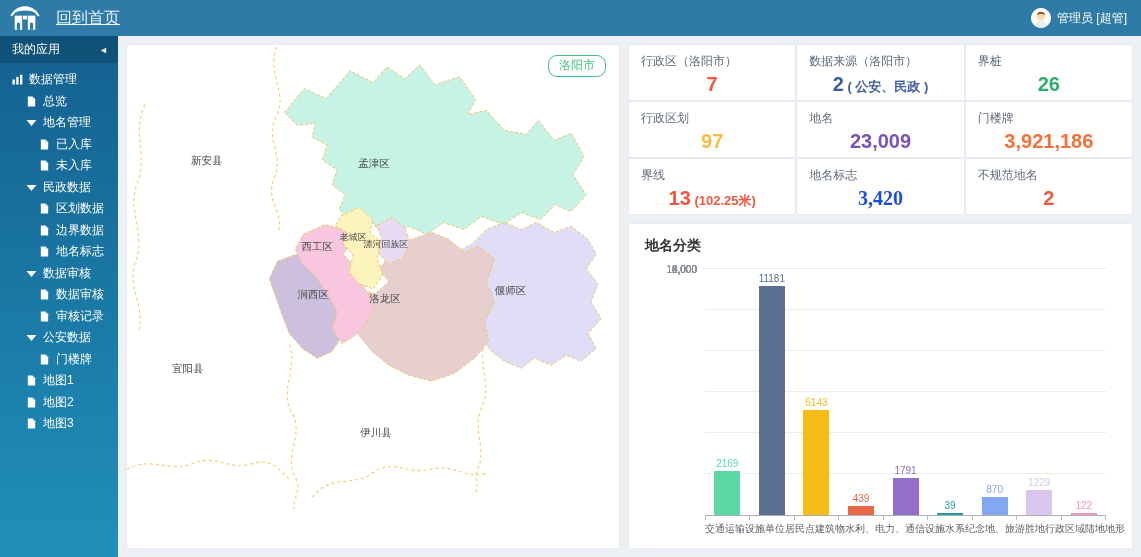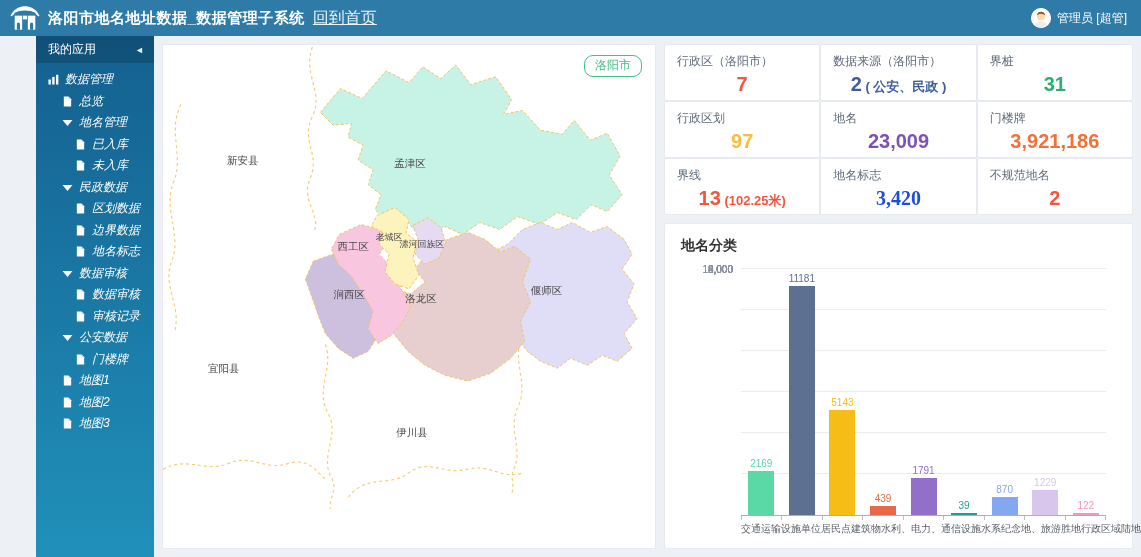--- a/index.html
+++ b/index.html
@@ -10,27 +10,27 @@
   .topbar { height:36px; background:var(--header-bg,#2d7ba6); color:#fff;
             display:flex; align-items:center; padding:0 14px 0 10px; }
   .logo { width:30px; height:26px; margin-right:8px; flex:0 0 auto; }
   .app-title { font-size:15px; font-weight:bold; letter-spacing:.5px; }
   .home-link { font-size:16px; color:#eaf4fa; text-decoration:underline; margin-left:8px; cursor:pointer; }
   .topbar-right { margin-left:auto; display:flex; align-items:center; gap:6px; cursor:pointer; }
   .avatar { width:20px; height:20px; border-radius:50%; background:#fff; overflow:hidden; display:flex; align-items:flex-end; justify-content:center; }
   .user-name { font-size:12px; }
 
   
-  .body-row { display:flex; height:521px;margin-left:36px; }
+  .body-row { display:flex; height:521px; }
   .sidebar { width:118px; flex:0 0 118px; background:linear-gradient(180deg,var(--sidebar-top,#14608f),var(--sidebar-bottom,#2090ba)); color:#fff; }
   .sb-header { height:27px; background:rgba(0,0,0,.16); display:flex; align-items:center; justify-content:space-between;
                padding:0 10px 0 12px; font-size:12px; }
   .sb-collapse { font-size:9px; opacity:.9; cursor:pointer; }
   .menu { padding-top:6px; }
-  .menu-item { height:21.5px; display:flex; align-items:center; font-size:12px; cursor:pointer; white-space:nowrap;font-style:italic; }
+  .menu-item { height:21.5px; display:flex; align-items:center; font-size:12px; cursor:pointer; white-space:nowrap; }
   .menu-item.lvl0 { padding-left:12px; }
   .menu-item.lvl1 { padding-left:26px; }
   .menu-item.lvl2 { padding-left:39px; }
   .mi-icon { width:11px; height:11px; margin-right:6px; display:inline-flex; flex:0 0 auto; }
   .mi-icon svg { width:100%; height:100%; }
 
   .content { flex:1; display:flex; gap:8px; padding:8px; min-width:0; }
 
   
   .map-card { width:494px; flex:0 0 494px; background:#fff; border:1px solid var(--card-border,#e7ebf1); position:relative; }
@@ -75,21 +75,20 @@
   <svg class="logo" viewBox="0 0 32 27">
     <path d="M1,10 C5,3 11,1 16,1 C21,1 27,3 31,10 L27,8 C22,4.5 10,4.5 5,8 Z" fill="#fff"></path>
     <path d="M0.5,10.5 L4,7.5 L5,9 L1.5,12 Z" fill="#fff"></path>
     <path d="M31.5,10.5 L28,7.5 L27,9 L30.5,12 Z" fill="#fff"></path>
     <rect x="5" y="11" width="8" height="15" fill="#fff"></rect>
     <rect x="19" y="11" width="8" height="15" fill="#fff"></rect>
     <rect x="13.8" y="11" width="4.4" height="4" fill="#fff"></rect>
     <path d="M7.3,26 v-6 a1.7,1.7 0 0 1 3.4,0 v6 Z" fill="var(--header-bg,#2d7ba6)"></path>
     <path d="M21.3,26 v-6 a1.7,1.7 0 0 1 3.4,0 v6 Z" fill="var(--header-bg,#2d7ba6)"></path>
   </svg>
-  <span class="app-title">洛阳市地名地址数据_数据管理子系统</span>
   <span class="home-link">回到首页</span>
   <div class="topbar-right">
     <span class="avatar">
       <svg viewBox="0 0 20 20" width="20" height="20">
         <circle cx="10" cy="10" r="10" fill="#fff"></circle>
         <circle cx="10" cy="8.2" r="4.2" fill="#ffd9ae"></circle>
         <path d="M5.8,7.2 a4.3,4.3 0 0 1 8.4,0 a7,7 0 0 0 -8.4,0 Z" fill="#8a5a2d"></path>
         <path d="M3,20 a7,7 0 0 1 14,0 Z" fill="#e8edf2"></path>
       </svg>
     </span>
@@ -297,21 +296,21 @@
           <div class="stat-card">
             <div class="stat-label">行政区（洛阳市）</div>
             <div class="stat-value" style="color: rgb(242, 86, 61);"><span>7</span></div>
           </div>
           <div class="stat-card">
             <div class="stat-label">数据来源（洛阳市）</div>
             <div class="stat-value" style="color: rgb(61, 93, 157);"><span>2</span><span class="stat-suffix"> ( 公安、民政 )</span></div>
           </div>
           <div class="stat-card">
             <div class="stat-label">界桩</div>
-            <div class="stat-value" style="color: rgb(47, 174, 113);"><span>31</span></div>
+            <div class="stat-value" style="color: rgb(47, 174, 113);"><span>26</span></div>
           </div>
           <div class="stat-card">
             <div class="stat-label">行政区划</div>
             <div class="stat-value" style="color: rgb(245, 191, 61);"><span>97</span></div>
           </div>
           <div class="stat-card">
             <div class="stat-label">地名</div>
             <div class="stat-value" style="color: rgb(124, 82, 184);"><span>23,009</span></div>
           </div>
           <div class="stat-card">

